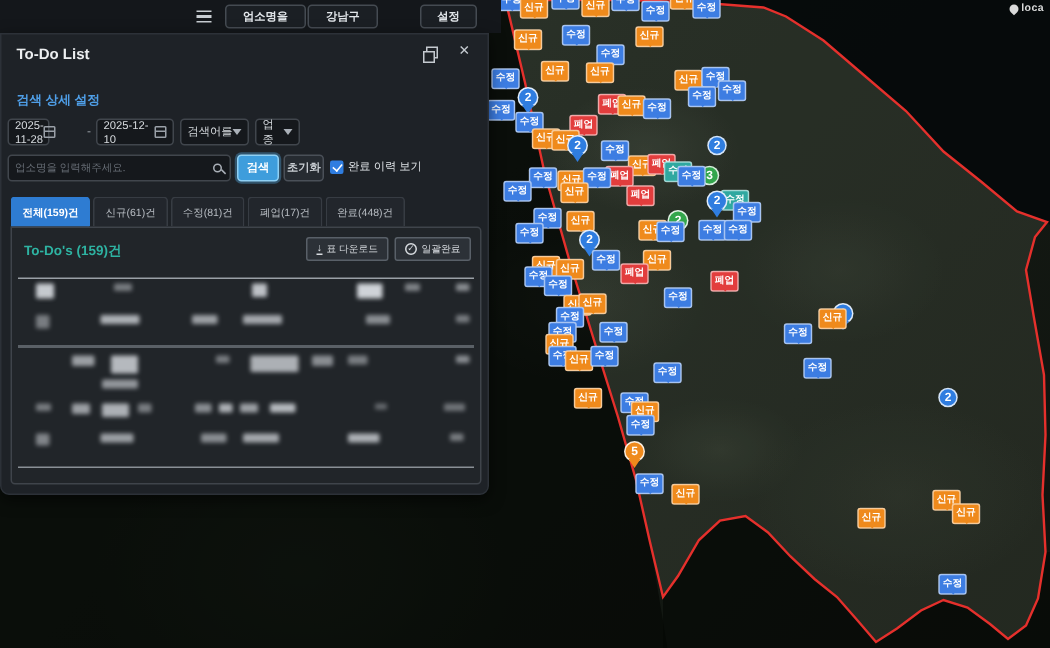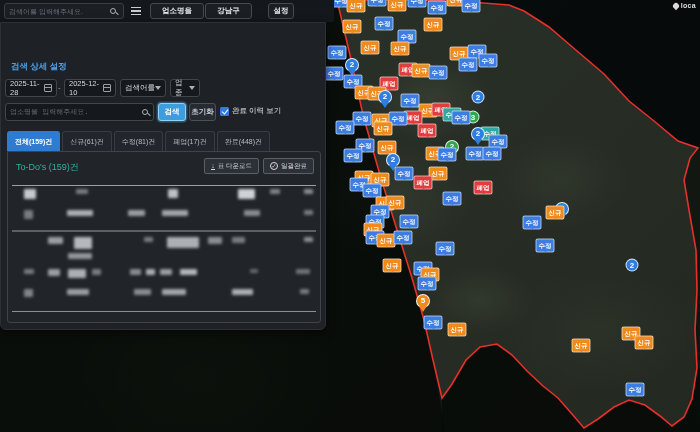--- a/index.html
+++ b/index.html
@@ -58,49 +58,49 @@
   .mag::after{content:"";position:absolute;width:4px;border-top:1.2px solid #aab0b8;
     transform:rotate(45deg);right:-3.5px;bottom:-1px;}
   .tb-menu{position:absolute;left:127px;top:3px;width:18px;height:16px;display:flex;
     flex-direction:column;justify-content:center;gap:2px;align-items:center;cursor:pointer;}
   .tb-menu i{display:block;width:10px;height:1.5px;background:#c8cdd2;}
   .tb-btn{position:absolute;top:3px;height:16px;background:#1b1f24;border:1px solid #454b52;
     border-radius:3px;color:#e2e6ea;font-size:7.5px;font-weight:bold;display:flex;
     align-items:center;justify-content:center;cursor:pointer;}
   .tb-city{left:150px;width:54px;}
   .tb-district{left:205px;width:47px;}
-  .tb-settings{left:268px;width:26px;}
+  .tb-settings{left:280px;width:38px;}
 
   
   .panel{position:absolute;left:0;top:22px;width:326px;height:308px;background:#1e2227;
     border:1px solid #2c3138;border-radius:0 0 6px 6px;box-shadow:0 3px 10px rgba(0,0,0,.55);}
   .p-header{position:absolute;left:0;top:0;right:0;height:26px;}
   .p-title{position:absolute;left:10px;top:8px;color:#eceef0;font-size:10px;font-weight:bold;}
   .ic-restore{position:absolute;right:34px;top:8px;width:9px;height:9px;cursor:pointer;}
   .ic-restore::before{content:"";position:absolute;left:2px;top:0;width:6px;height:6px;border:1px solid #c5cad0;}
   .ic-restore::after{content:"";position:absolute;left:0;top:3px;width:6px;height:6px;border:1px solid #c5cad0;background:#1e2227;}
   .ic-close{position:absolute;right:12px;top:4px;color:#c5cad0;font-size:12px;cursor:pointer;line-height:1;}
 
   .p-section-title{position:absolute;left:10px;top:38px;color:#4f9fe8;font-size:8.5px;font-weight:bold;}
 
   .field{position:absolute;height:18px;background:#15181c;border:1px solid #41464d;border-radius:3px;
     display:flex;align-items:center;color:#d6dade;font-size:7.5px;padding:0 4px;}
-  .f-date1{left:4px;top:56px;width:52px;justify-content:flex-end;}
+  .f-date1{left:4px;top:56px;width:28px;}
   .f-date2{left:63px;top:56px;width:52px;}
   .date-sep{position:absolute;left:57px;top:60px;color:#9aa0a6;font-size:8px;}
   .field .grow{flex:1;}
   .cal{width:8px;height:8px;border:1px solid #9aa0a8;border-radius:1px;position:relative;flex:none;}
   .cal::before{content:"";position:absolute;left:0;right:0;top:2px;border-top:1px solid #9aa0a8;}
   .f-dept{left:119px;top:56px;width:46px;cursor:pointer;}
   .f-biz{left:169px;top:56px;width:30px;cursor:pointer;}
   .chev{width:0;height:0;border:3px solid transparent;border-top:4px solid #aab0b8;
     margin-top:3px;flex:none;}
   .f-store{left:4px;top:80px;width:149px;}
   .f-store input{flex:1;background:transparent;border:none;outline:none;color:#d5d9dd;
-    font-size:7px;font-family:Liberation Mono, monospace;min-width:0;}
+    font-size:7px;font-family:Liberation Serif, serif;min-width:0;}
   .f-store input::placeholder{color:#676d75;}
   .btn{position:absolute;height:18px;border-radius:3px;font-size:7.5px;font-weight:bold;
     display:flex;align-items:center;justify-content:center;cursor:pointer;}
   .btn-search{left:157px;top:80px;width:28px;background:#3e9ddc;border:1px solid #8fd0f4;
     color:#fff;box-shadow:0 0 0 1.5px rgba(90,180,240,.35);}
   .btn-reset{left:188px;top:80px;width:27px;background:#262b31;border:1px solid #4a5058;color:#c8cdd2;}
   .cb-wrap{position:absolute;left:219px;top:83px;display:flex;align-items:center;gap:3px;cursor:pointer;}
   .cb{width:9px;height:9px;background:#2f7de0;border-radius:1.5px;position:relative;}
   .cb::after{content:"";position:absolute;left:2.5px;top:1px;width:3px;height:5px;
     border:solid #fff;border-width:0 1.3px 1.3px 0;transform:rotate(40deg);}
@@ -109,21 +109,21 @@
   
   #tabs{position:absolute;left:6px;top:108px;display:flex;gap:2px;}
   .tab{height:20px;padding:0 7px;display:flex;align-items:center;font-size:7px;cursor:pointer;
     background:#22262c;border:1px solid #373c43;border-bottom:none;border-radius:3px 3px 0 0;
     color:#b8bdc3;}
   .tab.active{background:#2e7cd2;border-color:#2e7cd2;color:#fff;font-weight:bold;}
 
   
   .box{position:absolute;left:6px;top:128px;width:314px;height:172px;background:#212529;
     border:1px solid #3f444b;border-radius:0 3px 3px 3px;}
-  .box-title{position:absolute;left:8px;top:9px;color:#2eb3a2;font-size:9px;font-weight:normal;}
+  .box-title{position:absolute;left:8px;top:9px;color:#2eb3a2;font-size:9px;font-weight:bold;}
   .box-btns{position:absolute;right:6px;top:6px;display:flex;gap:4px;}
   .sm-btn{height:16px;padding:0 6px;background:#2c3137;border:1px solid #596068;border-radius:2px;
     color:#d8dce0;font-size:6.5px;display:flex;align-items:center;gap:3px;cursor:pointer;}
   .ic-dl{font-size:7px;color:#d8dce0;border-bottom:1px solid #d8dce0;line-height:1;padding-bottom:.5px;}
   .ic-ok{width:8px;height:8px;border:1px solid #d8dce0;border-radius:50%;font-size:6px;
     line-height:7px;text-align:center;color:#d8dce0;}
 
   .tline{position:absolute;left:4px;right:4px;height:0;border-top:1px solid #9aa0a6;}
   .tl-top{top:33px;}
   .tl-mid{top:78px;border-top:2px solid #5a6066;}
@@ -235,35 +235,36 @@
         <div class="mk badge" style="--c: #ef8a1c; left: 644px; top: 352px;">신규</div>
         <div class="mk badge" style="--c: #3d7de2; left: 635px; top: 399px;">수정</div>
       </div>
     <div class="watermark">
       <span class="wm-icon"></span>
       <span class="wm-text">loca</span>
     </div>
   </div>
 
   <div class="topbar">
-    <div class="tb-search">
-      <input type="text" placeholder="검색어를 입력해주세요." style="">
-      <span class="mag"></span>
-    </div>
     <div class="tb-menu">
         <i></i>
         <i></i>
         <i></i>
       </div>
     <div class="tb-btn tb-city">업소명을</div>
     <div class="tb-btn tb-district">강남구</div>
     <div class="tb-btn tb-settings">설정</div>
   </div>
 
   <div class="panel">
+    <div class="p-header">
+      <span class="p-title">To-Do List</span>
+      <span class="ic-restore"></span>
+      <span class="ic-close">×</span>
+    </div>
 
     <div class="p-section-title">검색 상세 설정</div>
 
     <div class="field f-date1">
       <span class="grow">2025-11-28</span>
       <span class="cal"></span>
     </div>
     <span class="date-sep">-</span>
     <div class="field f-date2">
       <span class="grow">2025-12-10</span>

